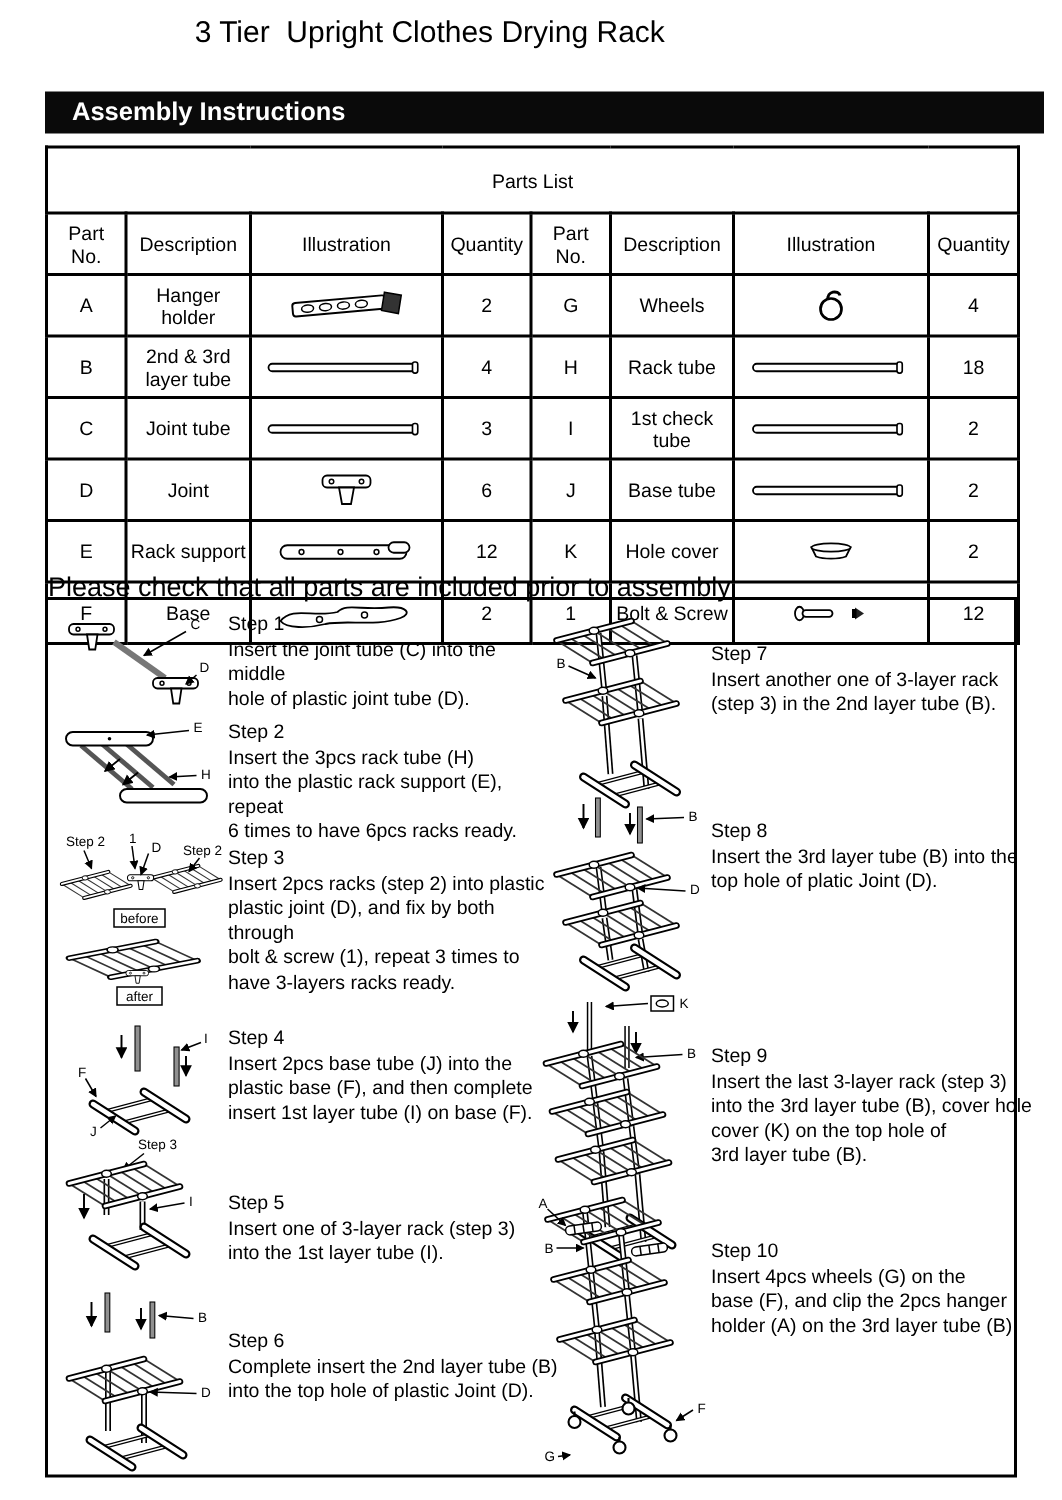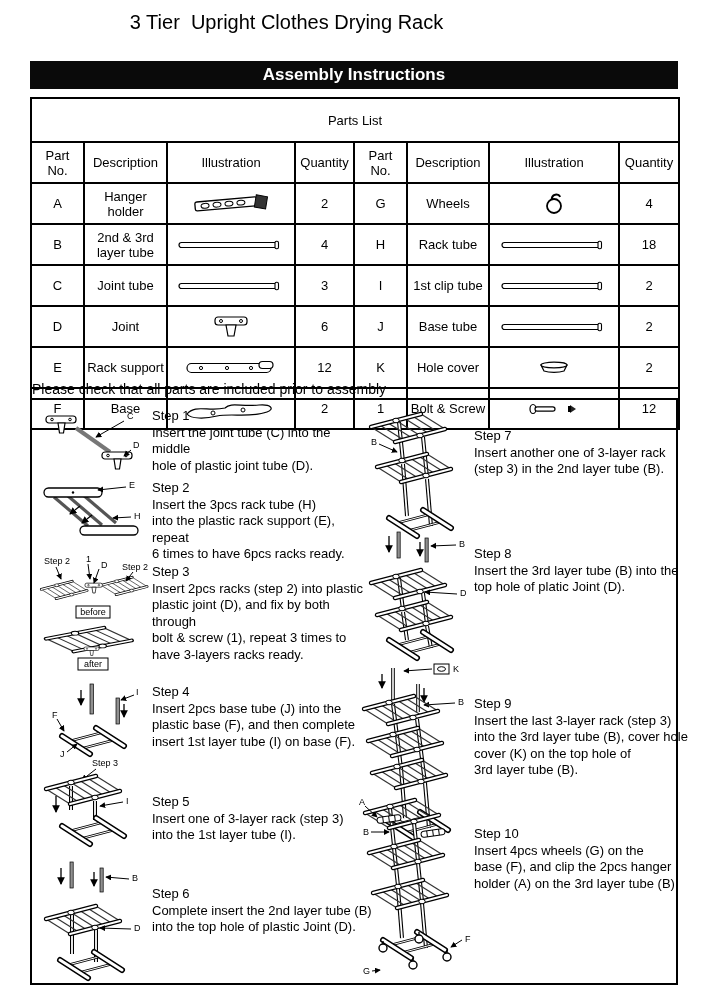--- a/index.html
+++ b/index.html
@@ -2,29 +2,29 @@
 <html><head>
 <meta charset="utf-8">
 <style>
   html,body{margin:0;padding:0;background:#fff;}
   .page{position:relative;width:708px;height:1000px;background:#fff;overflow:hidden;
         font-family:"Liberation Sans",sans-serif;color:#000;}
   .header-title{position:absolute;top:11px;left:0;width:573px;text-align:center;
         font-size:20px;white-space:pre;}
   .header-sub{position:absolute;top:35px;left:0;width:708px;text-align:center;font-size:14px;}
   .banner{position:absolute;top:61px;left:30px;width:648px;height:28px;background:#0a0a0a;
-        color:#fff;font-weight:bold;font-size:17px;text-align:center;line-height:28px;}
+        color:#fff;font-weight:bold;font-size:17px;line-height:28px;padding-left:18px;}
   table.parts{position:absolute;top:97px;left:30px;width:648px;border-collapse:collapse;
         table-layout:fixed;}
   table.parts th,table.parts td{border:2px solid #000;text-align:center;vertical-align:middle;
         font-size:13px;font-weight:normal;padding:4px 2px;overflow:hidden;}
   .tbl-title{font-size:22px;height:34px;}
   tr.hdr th{height:31px;}
   tr.prow td{height:31px;}
-  .note{position:absolute;top:381px;left:32px;font-size:14px;}
+  .note{position:absolute;top:381px;left:32px;font-size:18px;}
   .steps-box{position:absolute;top:398px;left:30px;width:644px;height:583px;border:2px solid #000;}
   .step{position:absolute;width:220px;font-size:13px;line-height:16.5px;}
   .step-text{white-space:pre-line;}
   .diag{position:absolute;}
   svg text{font-family:"Liberation Sans",sans-serif;font-size:9px;fill:#000;}
   .illus{display:block;margin:0 auto;}
 </style>
 </head>
 <body>
 
@@ -188,21 +188,21 @@
     <tr class="prow">
       <td>C</td>
       <td>Joint tube</td>
       <td>
             <svg class="illus" width="120" height="26" viewBox="0 0 120 26">
               <use href="#icon-tube"></use>
             </svg>
           </td>
       <td>3</td>
       <td>I</td>
-      <td>1st clip tube</td>
+      <td>1st check tube</td>
       <td>
             <svg class="illus" width="120" height="26" viewBox="0 0 120 26">
               <use href="#icon-tube"></use>
             </svg>
           </td>
       <td>2</td>
     </tr>
     <tr class="prow">
       <td>D</td>
       <td>Joint</td>

